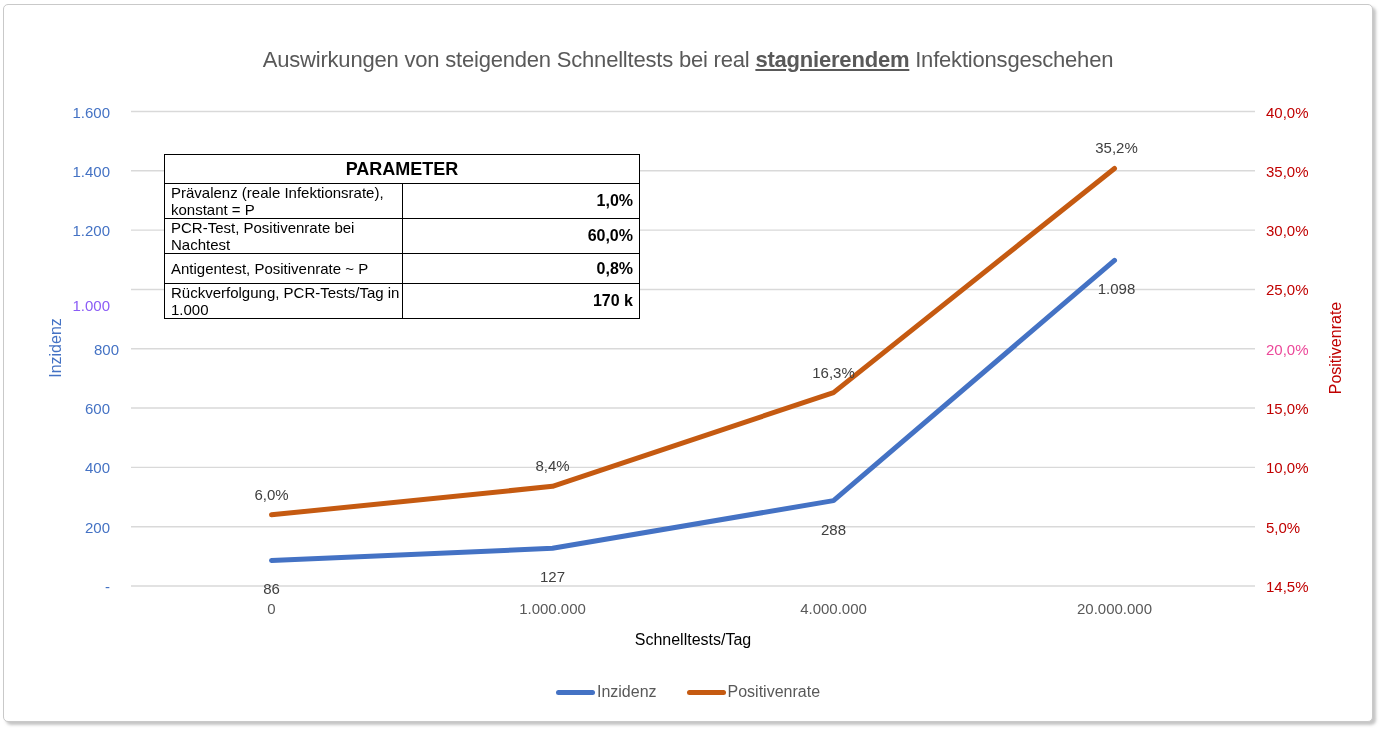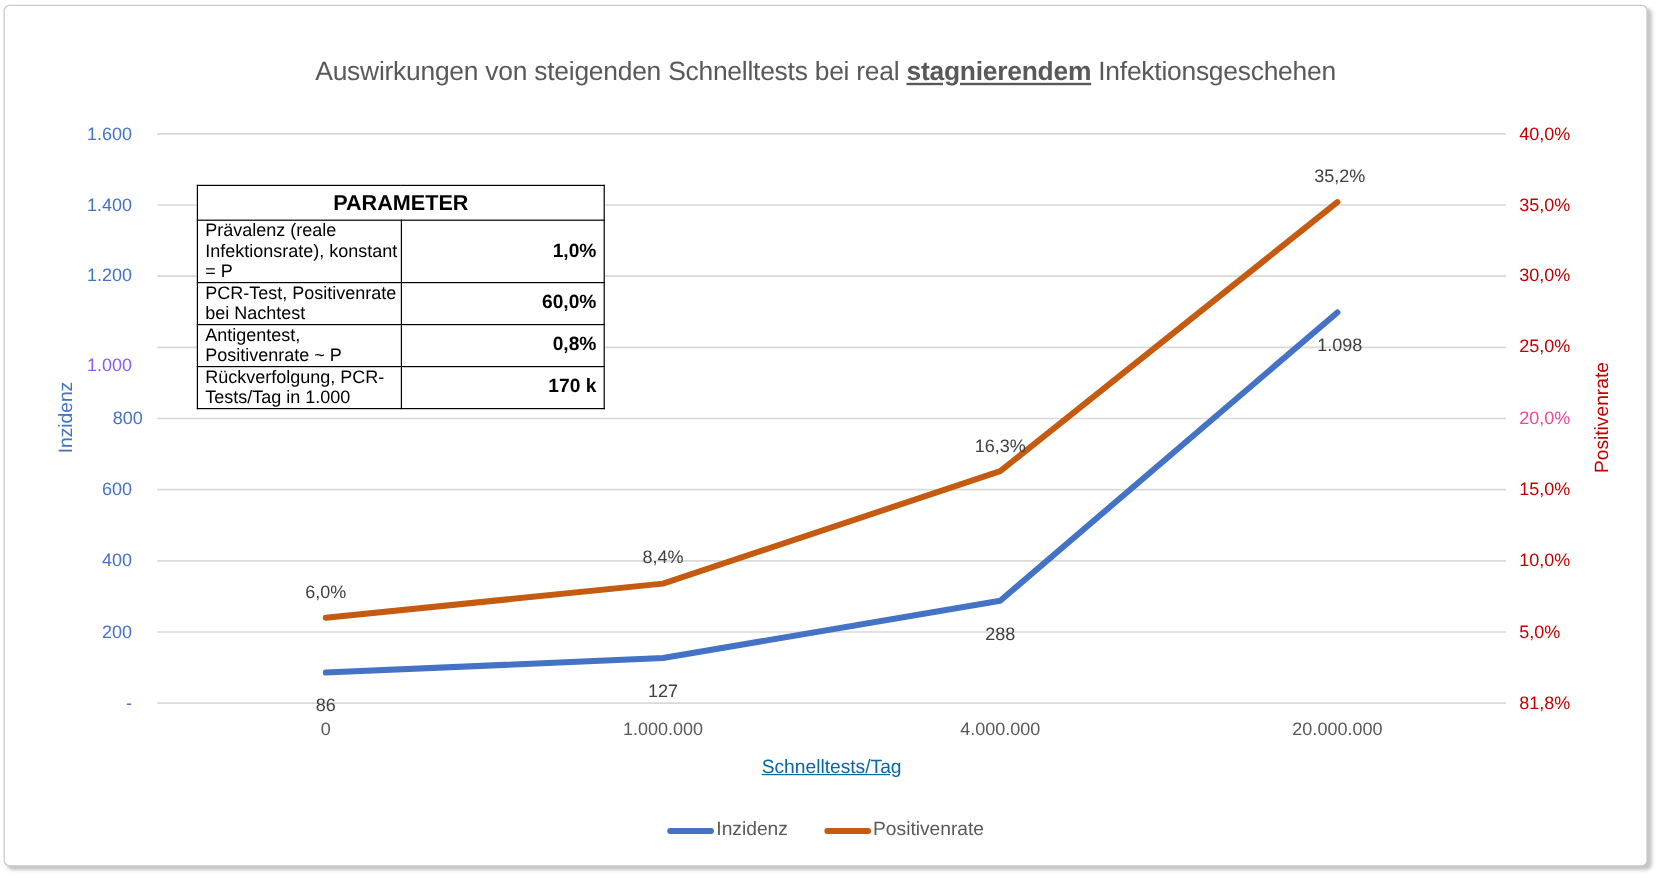--- a/index.html
+++ b/index.html
@@ -49,29 +49,28 @@
   }
   .axis-title {
     position: absolute;
     font-size: 16px;
     white-space: nowrap;
     transform: translate(-50%, -50%) rotate(-90deg);
   }
   .x-axis-title {
     position: absolute;
     font-size: 16px;
-    color: #0369a1;
+    color: #000000;
     transform: translate(-50%, -50%);
     white-space: nowrap;
-    text-decoration: underline;
   }
   .param-table {
     position: absolute;
     left: 160px; top: 149px;
-    width: 340px;
+    width: 476px;
     border-collapse: collapse;
     background: #ffffff;
     table-layout: fixed;
   }
   .param-table th, .param-table td {
     border: 1.5px solid #000000;
     color: #000000;
     overflow: hidden;
   }
   .param-table th {
@@ -141,21 +140,21 @@
   <div id="labels-layer">
       <div class="tick tick-left" style="left: 106px; top: 581px; color: rgb(68, 114, 196);">-</div>
       <div class="tick tick-left" style="left: 106px; top: 521.688px; color: rgb(68, 114, 196);">200</div>
       <div class="tick tick-left" style="left: 106px; top: 462.375px; color: rgb(68, 114, 196);">400</div>
       <div class="tick tick-left" style="left: 106px; top: 403.062px; color: rgb(68, 114, 196);">600</div>
       <div class="tick tick-left" style="left: 115px; top: 343.75px; color: rgb(68, 114, 196); text-align: right;">800</div>
       <div class="tick tick-left" style="left: 106px; top: 300px; color: #8b5cf6;">1.000</div>
       <div class="tick tick-left" style="left: 106px; top: 225.125px; color: rgb(68, 114, 196);">1.200</div>
       <div class="tick tick-left" style="left: 106px; top: 165.812px; color: rgb(68, 114, 196);">1.400</div>
       <div class="tick tick-left" style="left: 106px; top: 106.5px; color: rgb(68, 114, 196);">1.600</div>
-      <div class="tick tick-right" style="left: 1262px; top: 581px; color: rgb(192, 0, 0);">81,8%</div>
+      <div class="tick tick-right" style="left: 1262px; top: 581px; color: rgb(192, 0, 0);">14,5%</div>
       <div class="tick tick-right" style="left: 1262px; top: 521.688px; color: rgb(192, 0, 0);">5,0%</div>
       <div class="tick tick-right" style="left: 1262px; top: 462.375px; color: rgb(192, 0, 0);">10,0%</div>
       <div class="tick tick-right" style="left: 1262px; top: 403.062px; color: rgb(192, 0, 0);">15,0%</div>
       <div class="tick tick-right" style="left: 1262px; top: 343.75px; color: #ec4899;">20,0%</div>
       <div class="tick tick-right" style="left: 1262px; top: 284.438px; color: rgb(192, 0, 0);">25,0%</div>
       <div class="tick tick-right" style="left: 1262px; top: 225.125px; color: rgb(192, 0, 0);">30,0%</div>
       <div class="tick tick-right" style="left: 1262px; top: 165.812px; color: rgb(192, 0, 0);">35,0%</div>
       <div class="tick tick-right" style="left: 1262px; top: 106.5px; color: rgb(192, 0, 0);">40,0%</div>
       <div class="tick tick-x" style="left: 267.5px; top: 603px;">0</div>
       <div class="tick tick-x" style="left: 548.5px; top: 603px;">1.000.000</div>

